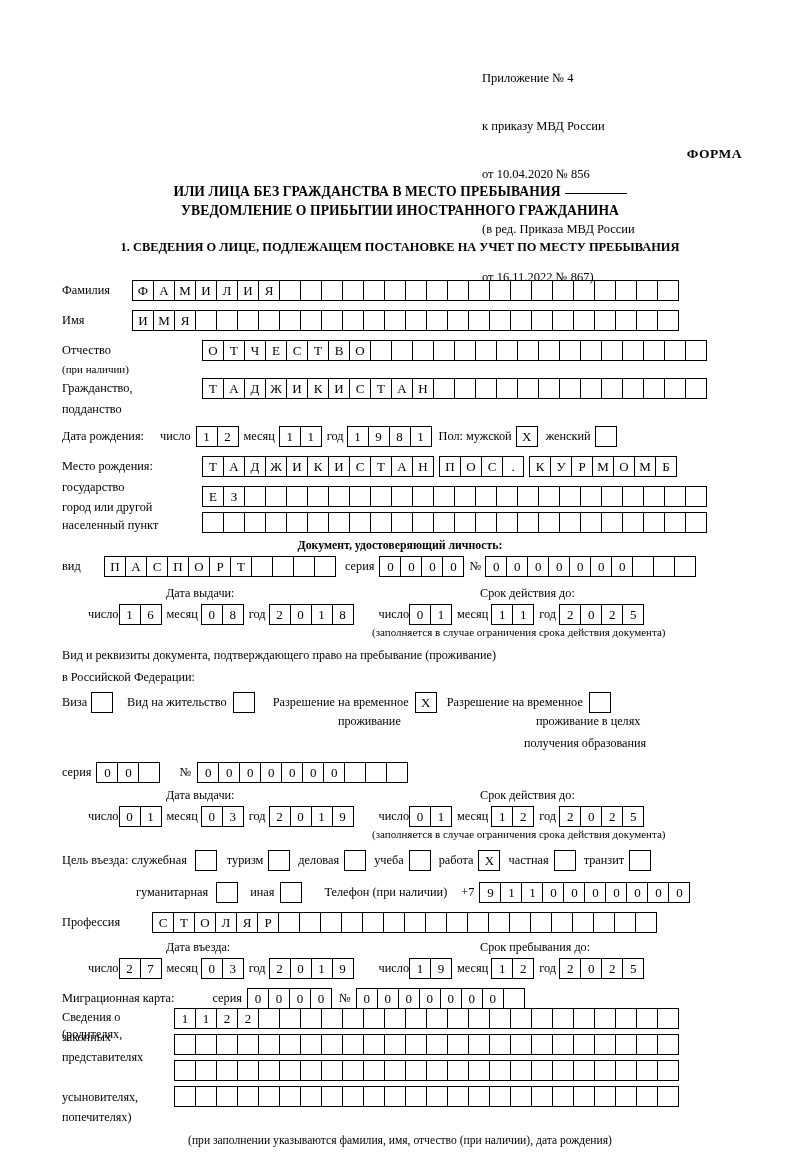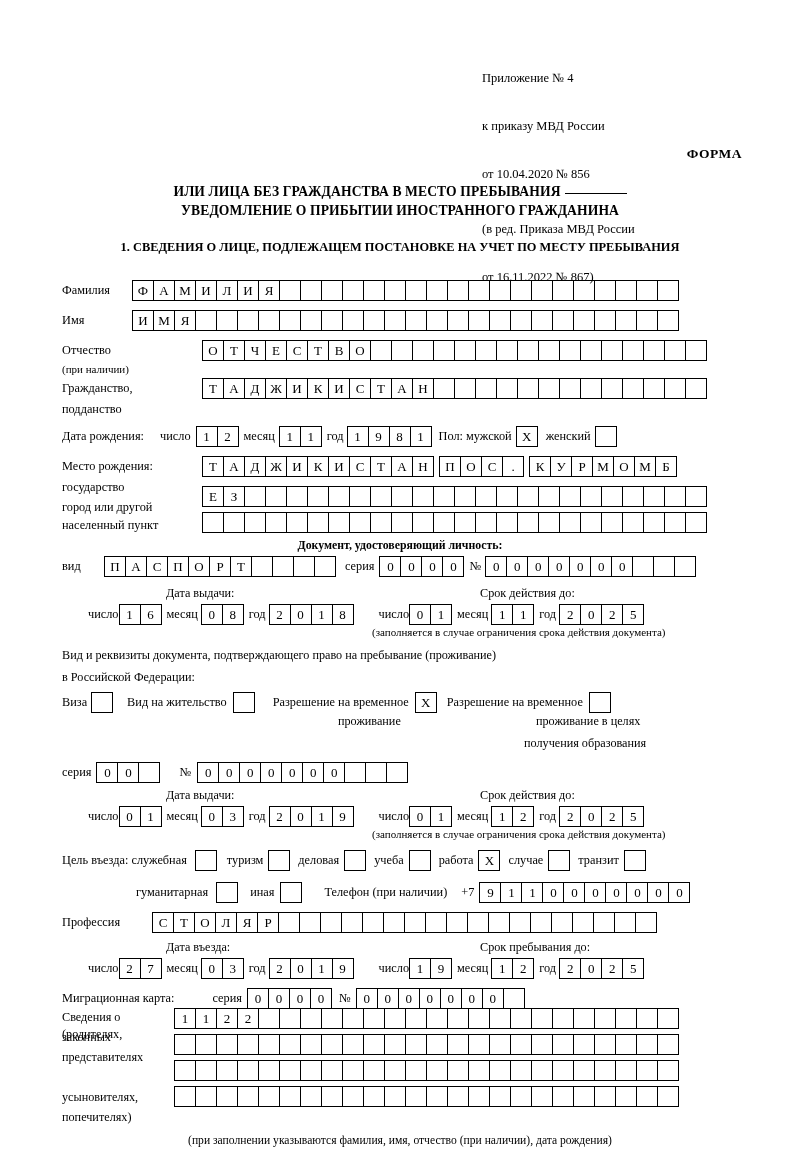--- a/index.html
+++ b/index.html
@@ -604,21 +604,21 @@
     <span class="single" id="purpose-business"></span>
     <span style="width:8px;"></span>
     <span class="lbl">учеба</span>
     <span style="width:5px;"></span>
     <span class="single" id="purpose-study"></span>
     <span style="width:8px;"></span>
     <span class="lbl">работа</span>
     <span style="width:5px;"></span>
     <span class="single" id="purpose-work">X</span>
     <span style="width:8px;"></span>
-    <span class="lbl">случае</span>
+    <span class="lbl">частная</span>
     <span style="width:5px;"></span>
     <span class="single" id="purpose-private"></span>
     <span style="width:8px;"></span>
     <span class="lbl">транзит</span>
     <span style="width:5px;"></span>
     <span class="single" id="purpose-transit"></span>
   </div>
 
   <div class="row" style="top:882px; left:136px;">
     <span class="lbl">гуманитарная</span>

